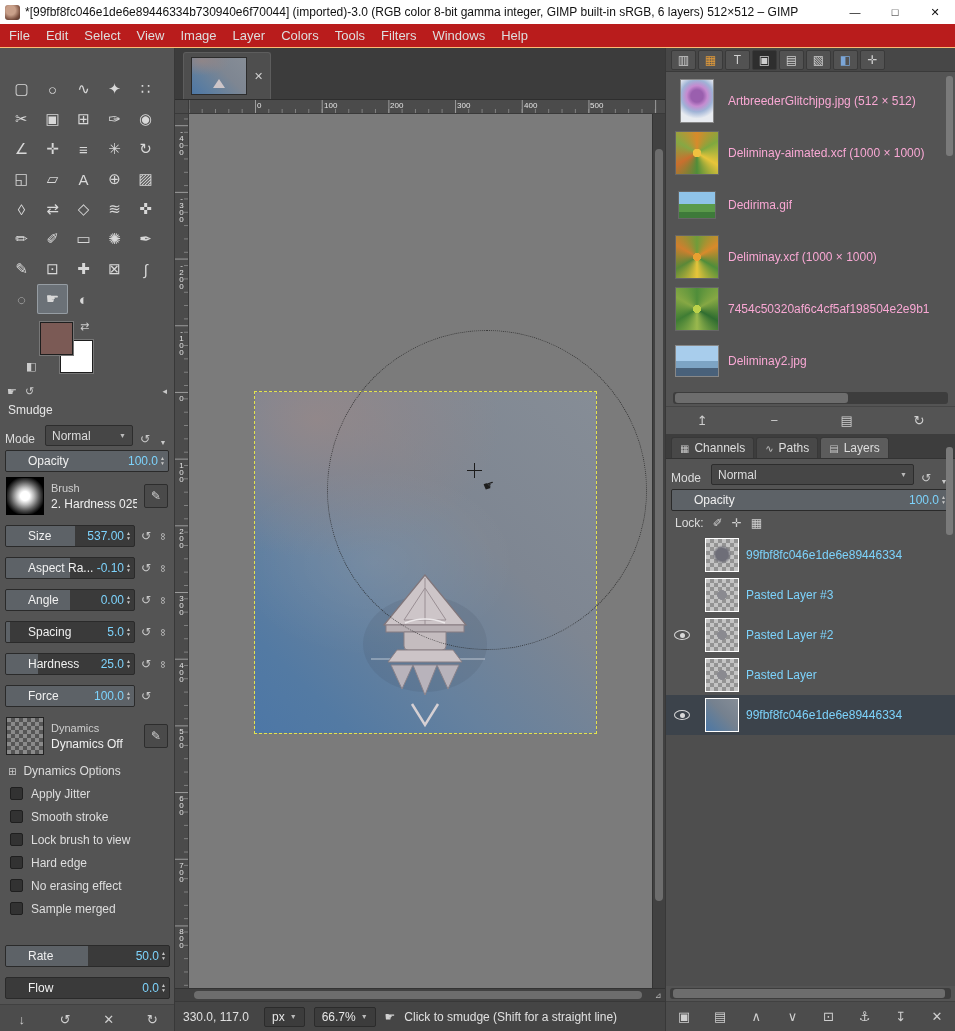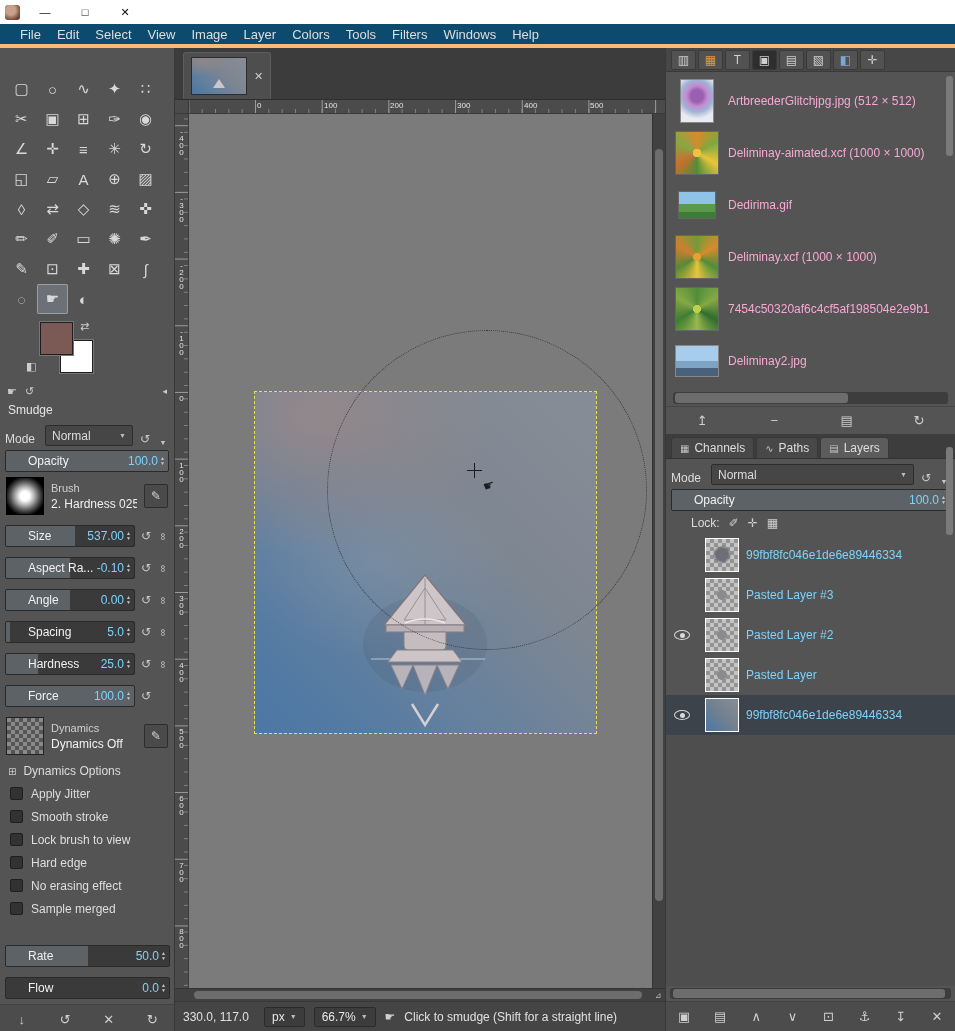--- a/index.html
+++ b/index.html
@@ -8,21 +8,21 @@
   .app{width:955px;height:1031px;display:flex;flex-direction:column}
 
   
   .titlebar{height:24px;background:#ffffff;color:#111;display:flex;align-items:center;flex:none}
   .win-icon{width:15px;height:15px;margin:0 5px;border-radius:3px;flex:none;
     background:radial-gradient(circle at 38% 35%,#c9a08a 0 35%,#7a5040 70%,#4a3028 100%)}
   .tb-title{flex:1;font-size:12px;white-space:nowrap;overflow:hidden}
   .winbtn{width:40px;height:24px;line-height:24px;text-align:center;font-size:11px;color:#111;flex:none}
 
   
-  .menubar{height:24px;background:#0c4a6e;display:flex;align-items:center;padding-left:12px;flex:none;border-bottom:4px solid #fdba74}
+  .menubar{height:24px;background:#b91c1c;display:flex;align-items:center;padding-left:1px;flex:none;border-bottom:1px solid #fdba74}
   .menu-item{padding:3px 8px;font-size:13px;color:#dedede}
 
   .main{flex:1;display:flex;min-height:0}
 
   
   .toolbox{width:175px;flex:none;background:#545454;border-right:1px solid #383838;
     display:flex;flex-direction:column;padding-top:26px;overflow:hidden}
   .tool-grid{display:grid;grid-template-columns:repeat(5,31px);grid-auto-rows:30px;margin-left:6px;flex:none}
   .tool-btn{display:flex;align-items:center;justify-content:center;border-radius:2px;color:#d8d8d8;font-size:15px}
   .tool-btn.selected{background:#6b7177;box-shadow:inset 0 0 0 1px #969da3}
@@ -185,21 +185,21 @@
   .list-scroll .sthumb{position:absolute;top:1px;bottom:1px;left:2px;width:63%;background:#6d6d6d;border-radius:3px}
   .dock-btnrow{height:28px;flex:none;border-top:1px solid #464646;display:flex;align-items:center;justify-content:space-around}
   .dock-btn{width:32px;text-align:center;color:#cfcfcf;font-size:13px}
 
   .ltabs{height:25px;flex:none;background:#3d3d3d;display:flex;align-items:flex-end;gap:2px;padding:3px 5px 0;border-bottom:1px solid #333}
   .ltab{height:21px;display:flex;align-items:center;gap:5px;padding:0 8px;font-size:12px;color:#dedede;
     background:#484848;border:1px solid #383838;border-bottom:none;border-radius:3px 3px 0 0}
   .ltab.selected{background:#5c5c5c}
   .ltab-icon{font-size:10px;color:#c5c5c5}
 
-  .lock-row{height:24px;flex:none;display:flex;align-items:center;gap:9px;padding:0 25px}
+  .lock-row{height:24px;flex:none;display:flex;align-items:center;gap:9px;padding:0 9px}
   .lock-btn{font-size:12px;color:#cfcfcf}
 
   .layers-list{flex:none;position:relative}
   .layer-row{height:40px;display:flex;align-items:center;gap:7px;padding-right:4px}
   .layer-row.selected{background:#3c434b}
   .eye-cell{width:32px;flex:none;display:flex;justify-content:center}
   .eye{width:16px;height:10px;border:1px solid #d8d8d8;border-radius:50%;position:relative}
   .eye::after{content:"";position:absolute;left:50%;top:50%;width:5px;height:5px;margin:-2.5px 0 0 -2.5px;border-radius:50%;background:#d8d8d8}
   .eye.off{visibility:hidden}
   .layer-thumb{width:34px;height:34px;flex:none;border:1px solid #fff;position:relative;background-color:#c4c4c4;
@@ -221,20 +221,21 @@
   .rp-footer{height:30px;flex:none;background:#4c4c4c;border-top:1px solid #414141;
     display:flex;align-items:center;justify-content:space-around}
 </style>
 </head>
 <body>
 
 <div class="app">
 
   <div class="titlebar">
     <span class="win-icon"></span>
+    <span class="tb-title">*[99fbf8fc046e1de6e89446334b730940e6f70044] (imported)-3.0 (RGB color 8-bit gamma integer, GIMP built-in sRGB, 6 layers) 512×512 – GIMP</span>
     <span class="winbtn">—</span>
     <span class="winbtn">□</span>
     <span class="winbtn">✕</span>
   </div>
 
   <div class="menubar">
 
   <span class="menu-item">File</span>
       <span class="menu-item">Edit</span>
       <span class="menu-item">Select</span>

